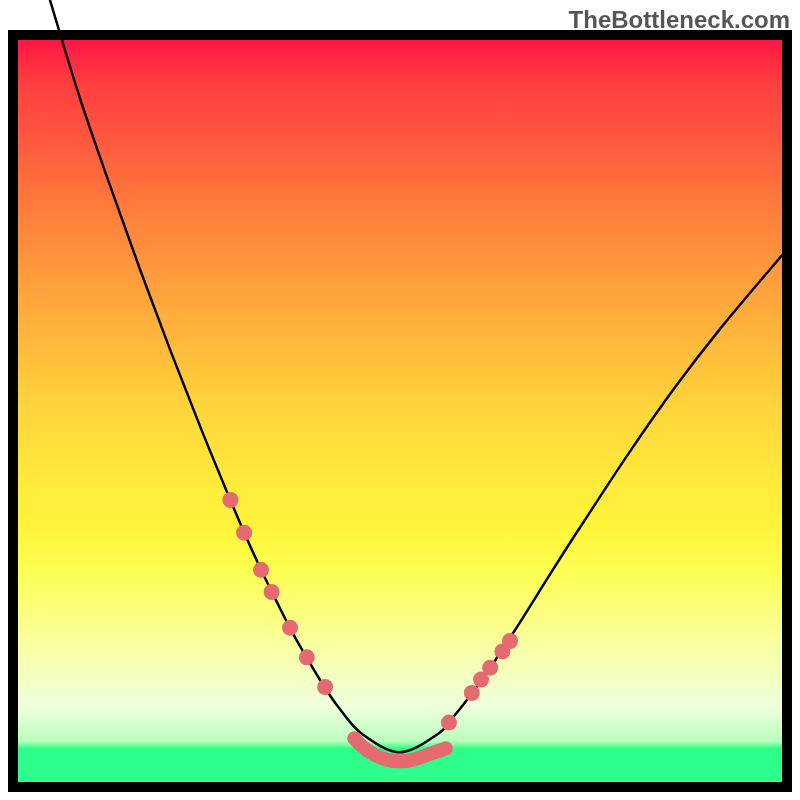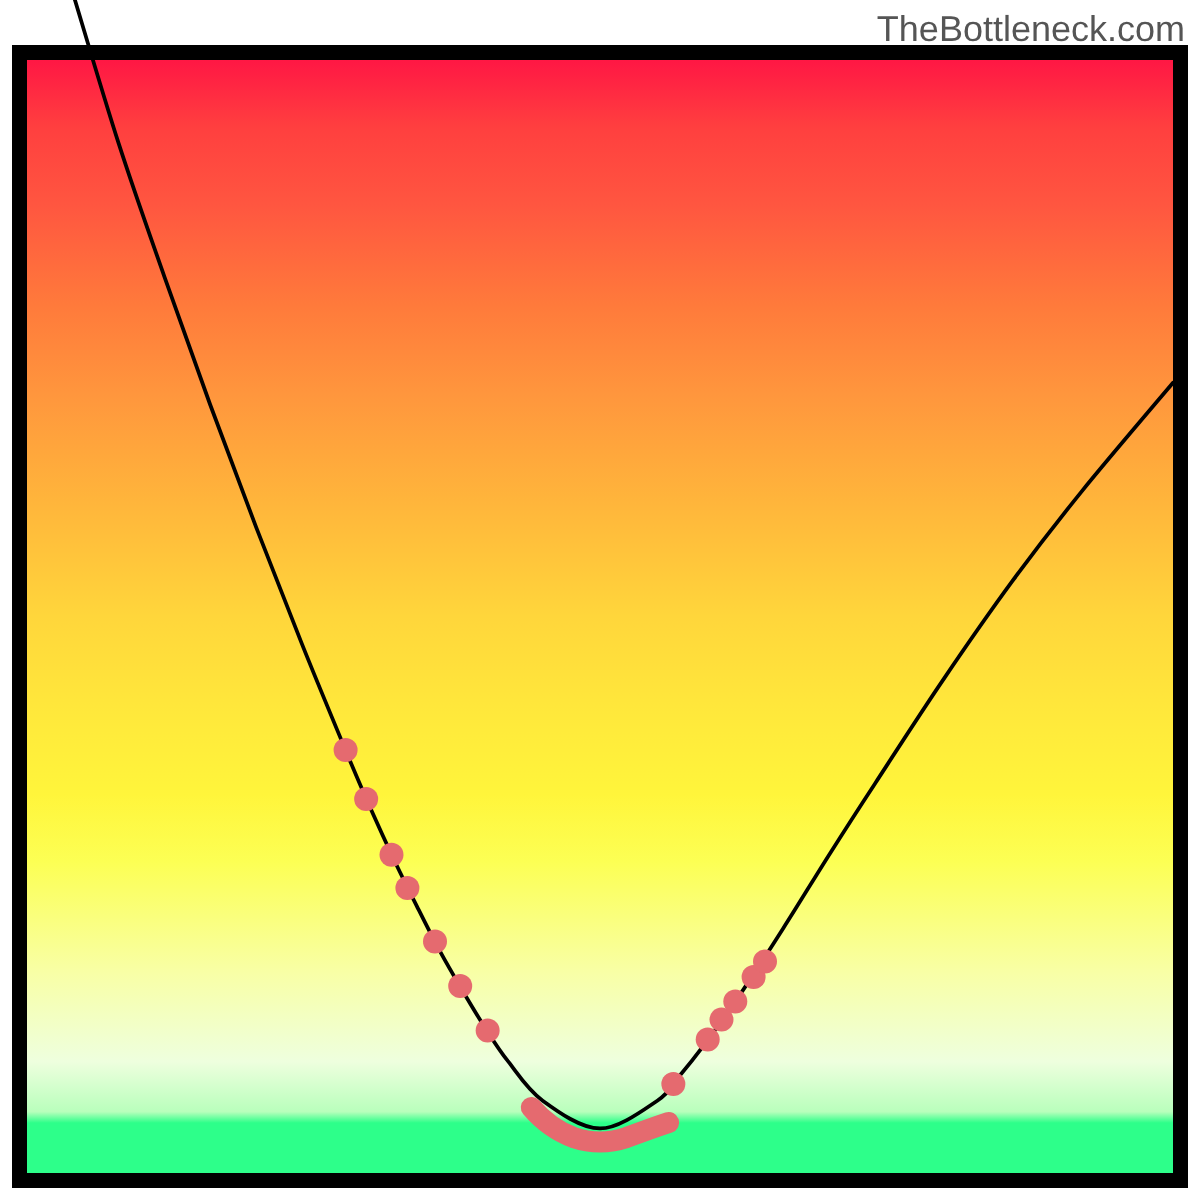--- a/index.html
+++ b/index.html
@@ -48,21 +48,21 @@
       #2dff8a 95.5%,
       #2dff8a 100%
     );
   }
   .watermark {
     position: absolute;
     top: 6px;
     right: 10px;
     font-family: Arial, Helvetica, sans-serif;
     font-size: 24px;
-    font-weight: normal;
+    font-weight: bold;
     color: #555555;
     letter-spacing: 0px;
     user-select: none;
   }
   svg.overlay {
     position: absolute;
     left: 18px;
     top: 40px;
     width: 764px;
     height: 742px;

